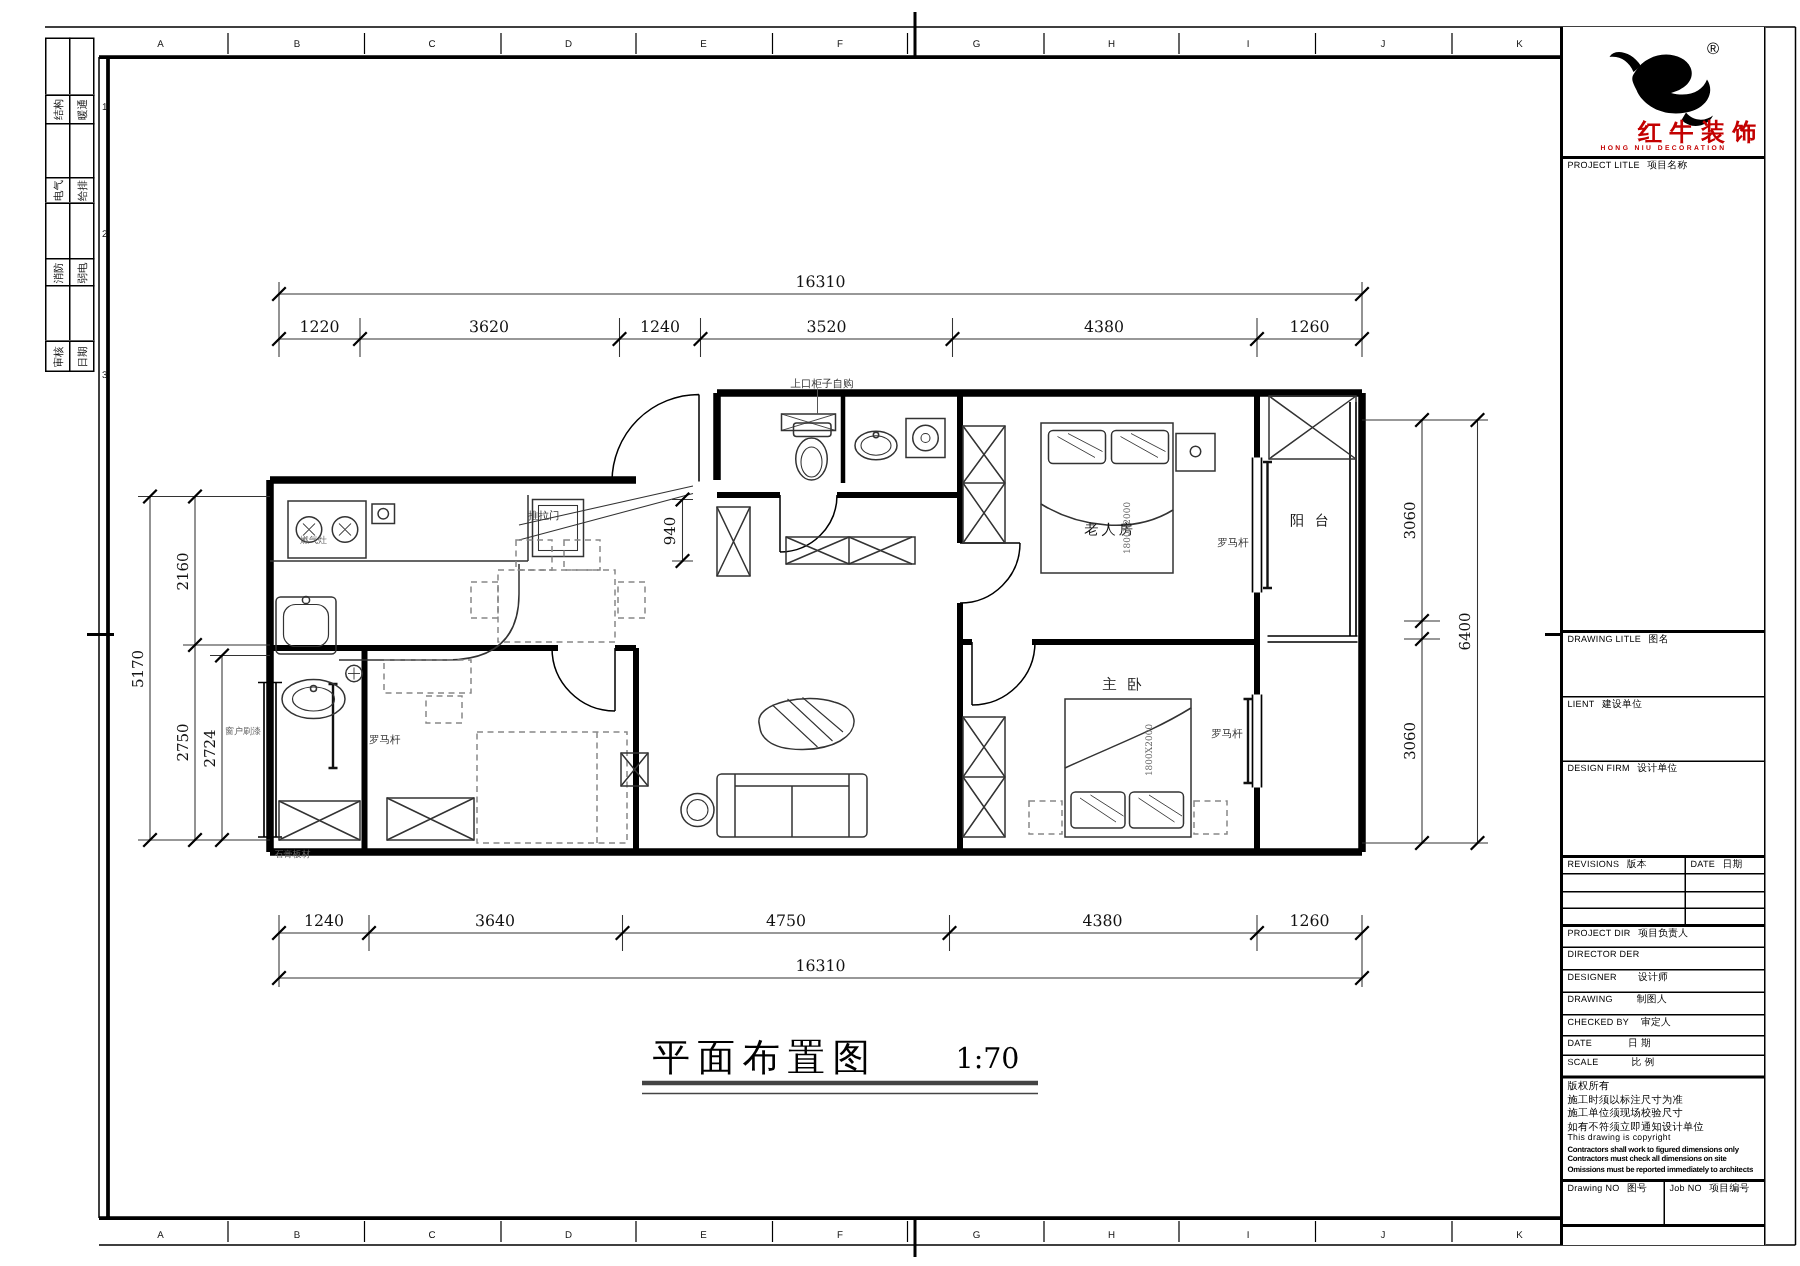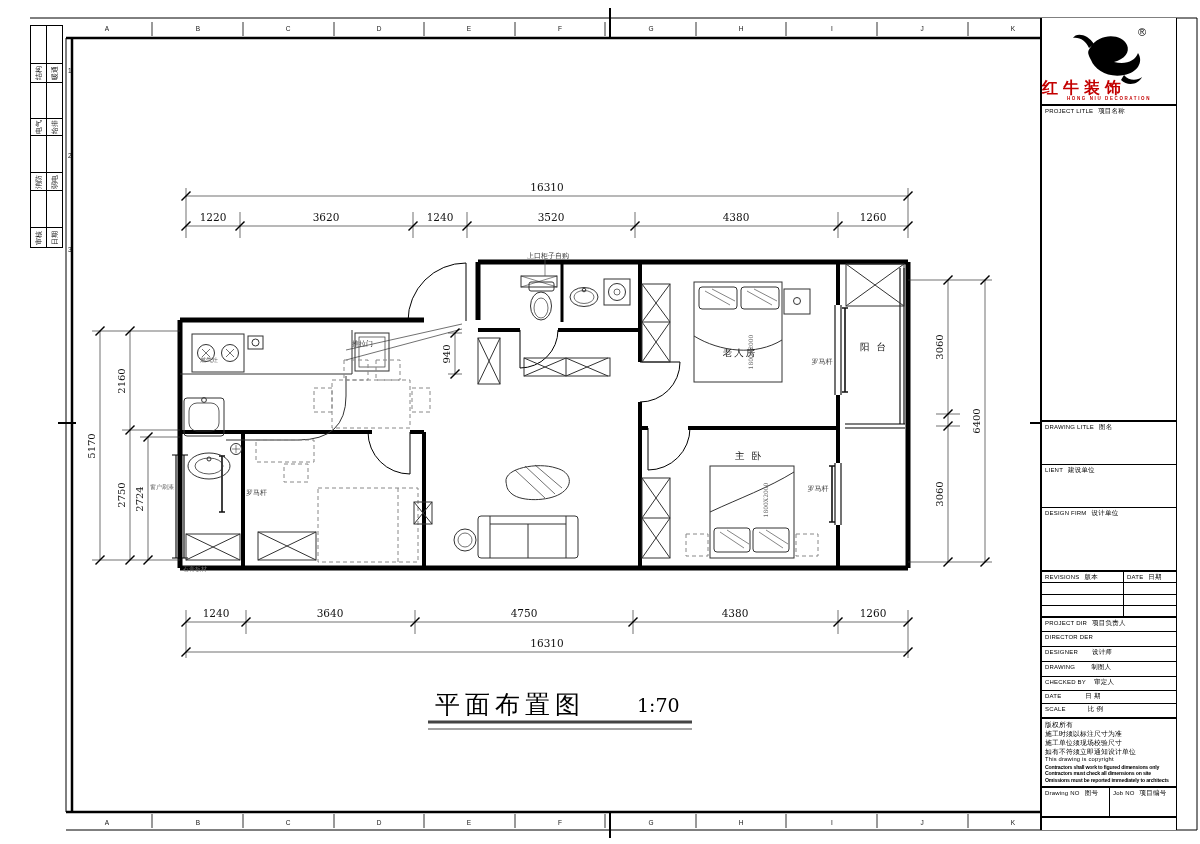--- a/index.html
+++ b/index.html
@@ -20,21 +20,21 @@
         display:flex;align-items:center;justify-content:center;}
   .cell span{display:inline-block;transform:rotate(-90deg);font-size:7px;white-space:nowrap;color:#111;}
   
   .tb{position:absolute;left:1040px;top:18px;width:137px;height:812px;
       border-left:2.5px solid #000;border-right:1.2px solid #000;box-sizing:border-box;background:#fff;}
   .tbrow{position:absolute;left:0;right:0;box-sizing:border-box;border-top:1.2px solid #000;
          padding:1px 3px;font-size:6px;line-height:7px;letter-spacing:.2px;}
   .tbrow.heavy{border-top:2.2px solid #000;}
   .tbrow .zh{font-size:6.5px;margin-left:5px;}
   .logo{position:absolute;left:0;top:0;width:100%;height:86px;text-align:center;}
-  .cname{position:absolute;top:60px;width:100%;text-align:left;font-weight:bold;
+  .cname{position:absolute;top:60px;width:100%;text-align:right;font-weight:bold;
          font-size:16px;letter-spacing:5px;}
   .cnameen{position:absolute;top:78px;width:100%;text-align:center;font-size:4.5px;
            letter-spacing:1.6px;font-weight:bold;}
   .copyr{font-size:6.8px;line-height:9px;}
   .copyr .en{font-size:5.8px;line-height:7.5px;}
   .copyr .bold{font-weight:bold;font-size:5.2px;line-height:6.8px;letter-spacing:-.2px;}
   .vdiv{position:absolute;width:0;border-left:1.2px solid #000;}
 </style>
 </head>
 <body>

